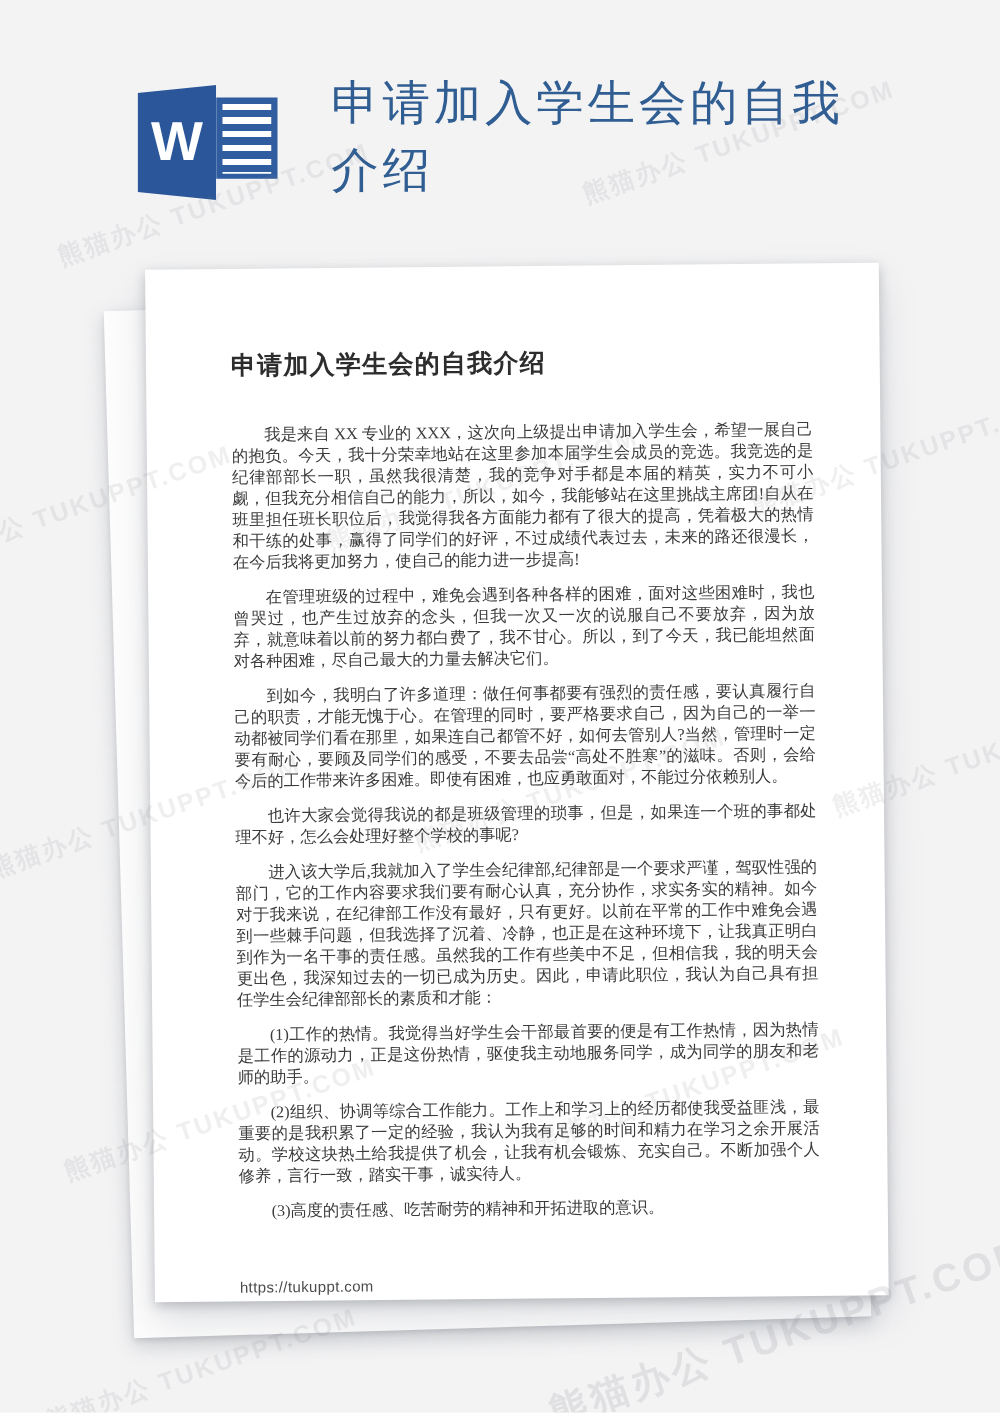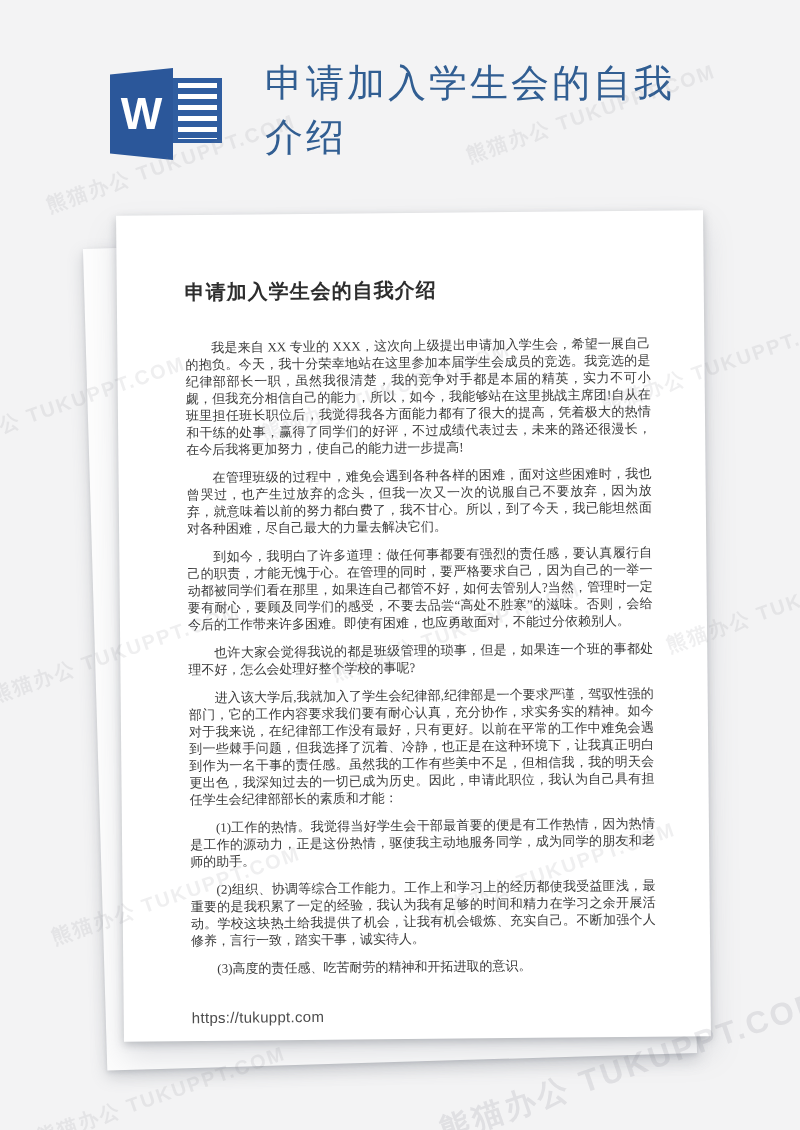--- a/index.html
+++ b/index.html
@@ -60,22 +60,22 @@
     font-size:20px; font-weight:600; letter-spacing:1px;
     color:#2d2d2d; margin-bottom:33px;
   }
   .doc-body p {
     font-family:"Liberation Serif", serif;
     font-size:13px; line-height:17px; color:#3b3b3b;
     text-indent:2em; text-align:justify;
     margin-bottom:11px;
   }
   .doc-footer-link {
-    display:inline-block; margin-top:21px;
-    font-size:15px; color:#4c4c4c; letter-spacing:0.3px;
+    display:inline-block; margin-top:35px;
+    font-size:12px; color:#4c4c4c; letter-spacing:0.3px;
     text-decoration:none;
     text-align:right;
   }
 
   
   .wm-layer { position:absolute; inset:0; z-index:5; pointer-events:none; }
   .wm {
     position:absolute; white-space:nowrap;
     font-weight:bold; font-size:20px; letter-spacing:2px;
     color:rgba(128,130,140,0.13);

